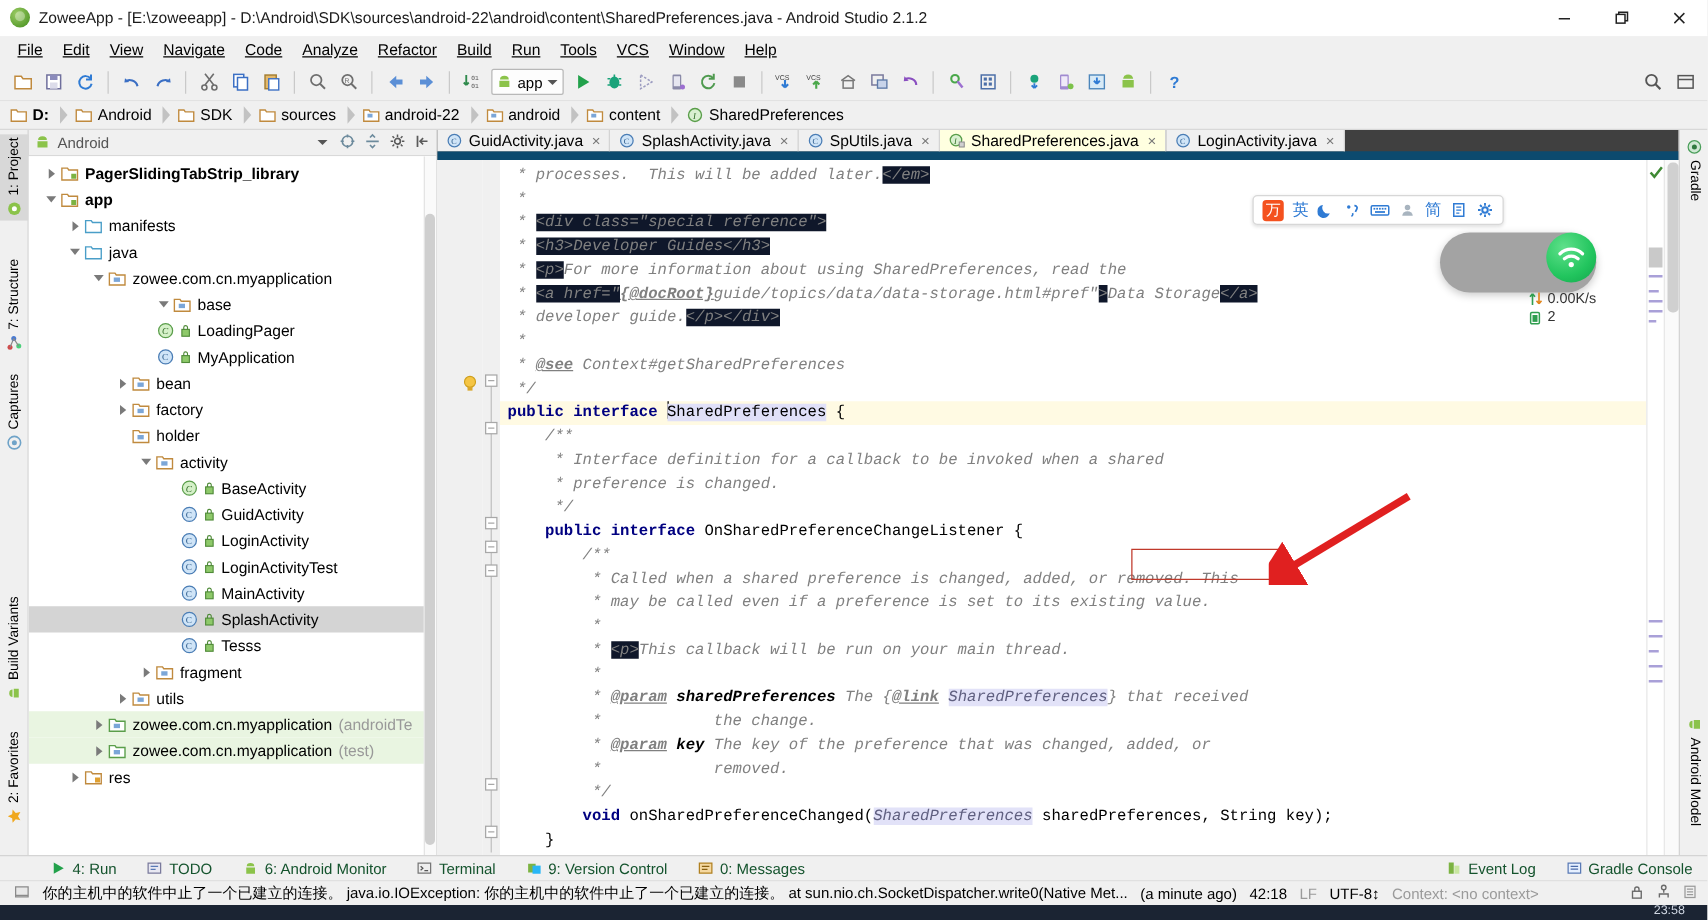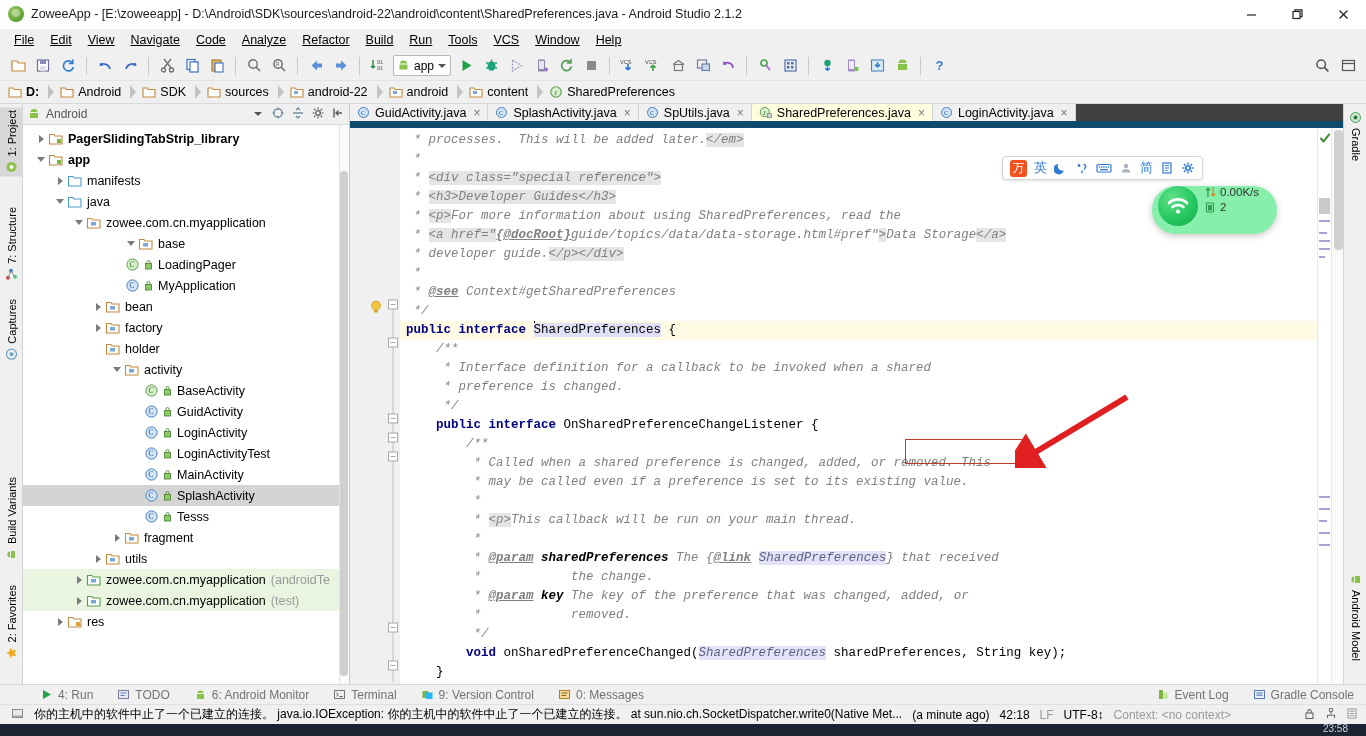--- a/index.html
+++ b/index.html
@@ -141,21 +141,21 @@
   .gutter { width:36px; flex:none; background:#f0f0f0; position:relative; }
   .folds { width:14px; flex:none; background:#f0f0f0; position:relative; }
   .code {
     flex:1; position:relative; background:#fff; overflow:hidden;
     font-family:"Liberation Mono","DejaVu Sans Mono",monospace;
     font-size:12.5px; line-height:19px; padding-top:3px;
   }
   .cl { height:19px; white-space:pre; padding-left:6px; color:#808080; font-style:italic; }
   .cl.hl { background:#fffae3; }
   .cmt { color:#808080; font-style:italic; }
-  .tag { background:#e5e5e5; color:#808080; font-style:italic; }
+  .tag { background:#0f172a; color:#808080; font-style:italic; }
   .kw { color:#000080; font-weight:bold; font-style:normal; }
   .plain { color:#000; font-style:normal; }
   .jdtag { color:#808080; font-weight:bold; font-style:italic; text-decoration:underline; }
   .param { color:#000; font-weight:bold; font-style:italic; }
   .lnk { background:#e2e2f8; color:#606080; font-style:italic; }
   .ident-hl { background:#e0e0f8; font-style:normal; color:#000; }
 
   .caret { display:inline-block; width:1px; height:14px; background:#000; vertical-align:-2px; margin-right:-1px;}
 
   
@@ -179,36 +179,36 @@
   }
   .ime .sq {
     width:17px;height:17px;background:#f4511e;color:#fff;border-radius:3px;
     display:flex;align-items:center;justify-content:center;font-size:12px;
   }
   .ime .it { color:#2f7bd4; font-size:13px; display:flex;align-items:center;justify-content:center;}
 
   
   .netw {
     position:absolute; left:1152px; top:186px; width:125px; height:48px;
-    background:#86efac; border-radius:24px; box-shadow:0 2px 7px rgba(0,0,0,.22);
-    display:flex; align-items:flex-start; gap:7px; padding-left:6px; z-index:41;
+    background:#a3a3a3; border-radius:24px; box-shadow:0 2px 7px rgba(0,0,0,.22);
+    display:flex; align-items:flex-end; gap:7px; padding-left:6px; z-index:41;flex-direction:column;
   }
   .netw .ball {
     width:40px;height:40px;border-radius:50%;flex:none;
     background:radial-gradient(circle at 35% 30%, #5fe08a 0%, #22c55e 60%, #13a44b 100%);
     display:flex;align-items:center;justify-content:center;
   }
   .netw .lines { display:flex; flex-direction:column; gap:3px; font-size:11.5px; color:#333; }
   .netw .ln { display:flex; align-items:center; gap:4px; }
 
   
   .botbar {
     position:absolute; left:0; right:0; bottom:32px; height:20px; background:#f0f0f0;
     display:flex; align-items:center; gap:0; border-top:1px solid #d4d4d4;
-    font-size:12px; color:#737373; padding-left:28px;
+    font-size:12px; color:#14532d; padding-left:28px;
   }
   .bw { display:flex; align-items:center; gap:5px; padding:0 12px; white-space:nowrap; }
   .bw.right { margin-left:auto; }
 
   
   .status {
     position:absolute; left:0; right:0; bottom:12px; height:20px; background:#f0f0f0;
     display:flex; align-items:center; gap:0; font-size:12px; color:#000;
     border-top:1px solid #e0e0e0; padding-left:6px;
   }

